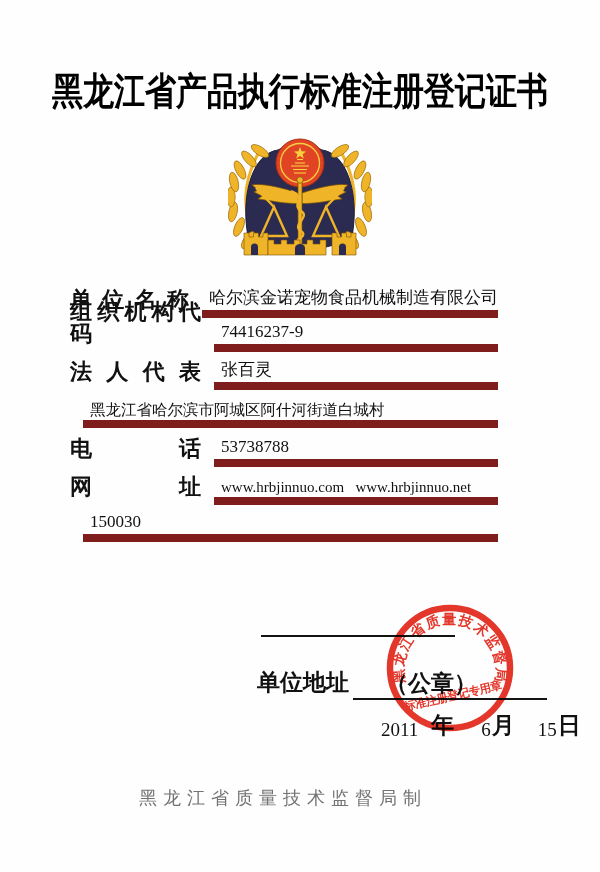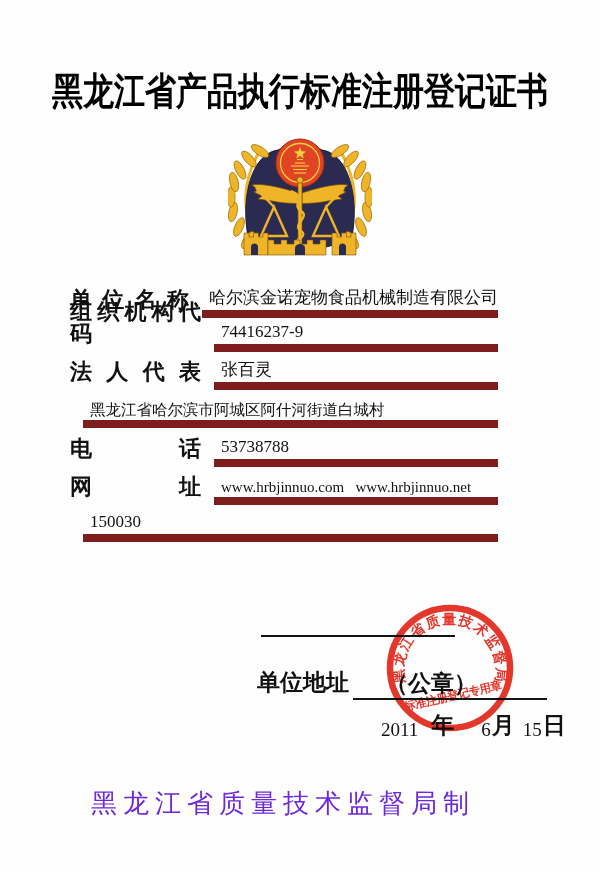--- a/index.html
+++ b/index.html
@@ -39,28 +39,28 @@
   .cert-row .cert-line {
     width:162px; margin-left:4px; border-bottom:2px solid #141414;
     display:flex; align-items:flex-end; padding:0 0 3px 32px;
     font-size:23px; font-weight:bold; line-height:1; white-space:pre;
   }
   .cr0{top:601px}.cr1{top:664px}
 
   .date-row { position:absolute; left:381px; top:710px; display:flex; align-items:flex-end; white-space:nowrap; }
   .date-num { font-size:19px; }
   .date-unit { font-size:23px; font-weight:bold; }
-  .mY{margin-left:13px}.mM{margin-left:27px}.mMu{margin-left:1px}.mD{margin-left:8px}.mDu{margin-left:1px}
+  .mY{margin-left:13px}.mM{margin-left:27px}.mMu{margin-left:1px}.mD{margin-left:23px}.mDu{margin-left:1px}
 
   .seal { position:absolute; left:383px; top:601px; width:134px; height:134px;
           mix-blend-mode:multiply; opacity:.93; }
 
   .footer {
     position:absolute; top:786px; left:283px; transform:translateX(-50%);
-    font-size:26px; letter-spacing:6px; color:#6d28d9; white-space:nowrap;
+    font-size:18px; letter-spacing:6px; color:#737373; white-space:nowrap;
   }
 </style>
 </head>
 <body>
 
 <div class="page">
 
   <div class="title">黑龙江省产品执行标准注册登记证书</div>
 
   <svg class="emblem" viewBox="0 0 144 124" aria-hidden="true">

